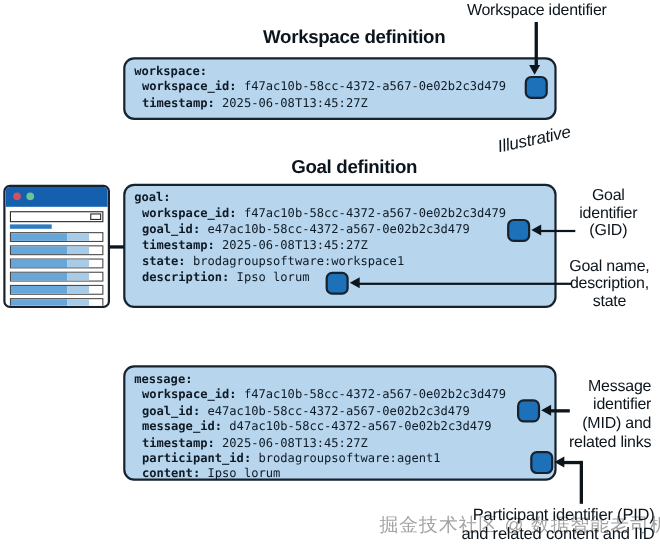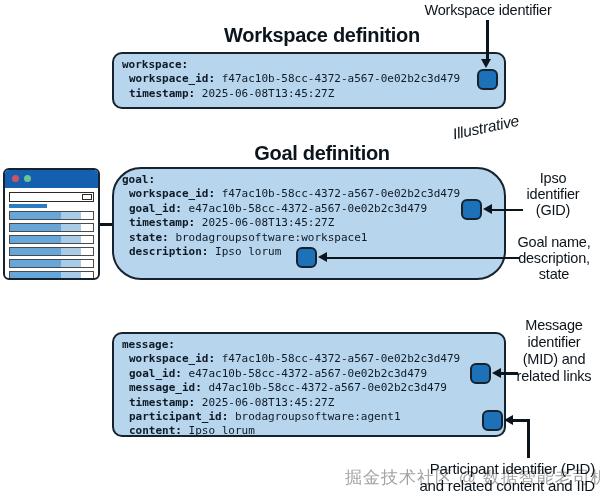--- a/index.html
+++ b/index.html
@@ -20,21 +20,21 @@
     z-index:1;
   }
   .code-line { white-space:pre; }
   .code-line.indent { padding-left:7px; }
   .code-line .k { font-weight:bold; }
   .code-line .v::before { content:" "; }
 
   
   .def-title {
     position:absolute; left:125px; width:394px;
-    text-align:center; font-size:20px; font-weight:bold;
+    text-align:center; font-size:17px; font-weight:bold;
     letter-spacing:-0.3px; color:#0c141c; z-index:2;
   }
 
   
   .ann { position:absolute; font-size:14.5px; line-height:16px; color:#0c141c; text-align:center; z-index:3; letter-spacing:-0.2px; }
   .ann.right2 { text-align:right; line-height:17px; font-size:15px; }
 
   .illustrative {
     position:absolute; left:432px; top:130px; width:110px;
     font-size:15.5px; font-style:italic; letter-spacing:-0.2px;
@@ -134,40 +134,40 @@
     <div class="row">
         <span class="seg1"></span>
         <span class="seg2"></span>
       </div>
   </div>
   <div class="connector"></div>
 
   <div class="def-title" style="top:142px;">Goal definition</div>
   <div class="illustrative">Illustrative</div>
 
-  <div class="codeblock" style="left:112px; top:167px; width:394px; height:113px;border-radius:29px;">
+  <div class="codeblock" style="left:112px; top:167px; width:394px; height:113px;">
 
       <div class="code-line"><span class="k">goal:</span><span class="v"></span></div>
 
       <div class="code-line indent"><span class="k">workspace_id:</span><span class="v">f47ac10b-58cc-4372-a567-0e02b2c3d479</span></div>
 
       <div class="code-line indent"><span class="k">goal_id:</span><span class="v">e47ac10b-58cc-4372-a567-0e02b2c3d479</span></div>
 
       <div class="code-line indent"><span class="k">timestamp:</span><span class="v">2025-06-08T13:45:27Z</span></div>
 
       <div class="code-line indent"><span class="k">state:</span><span class="v">brodagroupsoftware:workspace1</span></div>
 
       <div class="code-line indent"><span class="k">description:</span><span class="v">Ipso lorum</span></div>
 
     </div>
 
   <div class="marker" style="left:461px; top:199px;"></div>
   <div class="arr-left" style="left:483px; top:204px;"></div>
   <div class="hline" style="left:491px; top:208.5px; width:32px;"></div>
-  <div class="ann" style="left:516px; top:170px; width:74px;">Ipso identifier (GID)</div>
+  <div class="ann" style="left:516px; top:170px; width:74px;">Goal identifier (GID)</div>
 
   <div class="marker" style="left:296px; top:247px;"></div>
   <div class="arr-left" style="left:318px; top:252px;"></div>
   <div class="hline" style="left:326px; top:256.5px; width:194px;"></div>
   <div class="ann" style="left:508px; top:234px; width:92px;">Goal name, description, state</div>
 
 
   <div class="codeblock" style="left:112px; top:332px; width:394px; height:105px;">
 
       <div class="code-line"><span class="k">message:</span><span class="v"></span></div>
@@ -182,21 +182,21 @@
 
       <div class="code-line indent"><span class="k">participant_id:</span><span class="v">brodagroupsoftware:agent1</span></div>
 
       <div class="code-line indent"><span class="k">content:</span><span class="v">Ipso lorum</span></div>
 
     </div>
 
   <div class="marker" style="left:470px; top:363px;"></div>
   <div class="arr-left" style="left:492px; top:368px;"></div>
   <div class="hline" style="left:500px; top:372.2px; width:18px;"></div>
-  <div class="ann" style="left:516px; top:317px; width:76px; line-height:17px;">Message identifier (MID) and related links</div>
+  <div class="ann" style="left:516px; top:343px; width:76px; line-height:17px;text-align:right;">Message identifier (MID) and related links</div>
 
   <div class="marker" style="left:482px; top:410px;"></div>
   <div class="arr-left" style="left:504px; top:415px;"></div>
   <div class="hline" style="left:512px; top:419.2px; width:17px;"></div>
   <div class="vline" style="left:527px; top:419px; height:39px;"></div>
 
   <div class="ann right2" style="left:385px; top:460px; width:210px;">
     <div>Participant identifier (PID)</div>
     <div>and related content and IID</div>
   </div>

